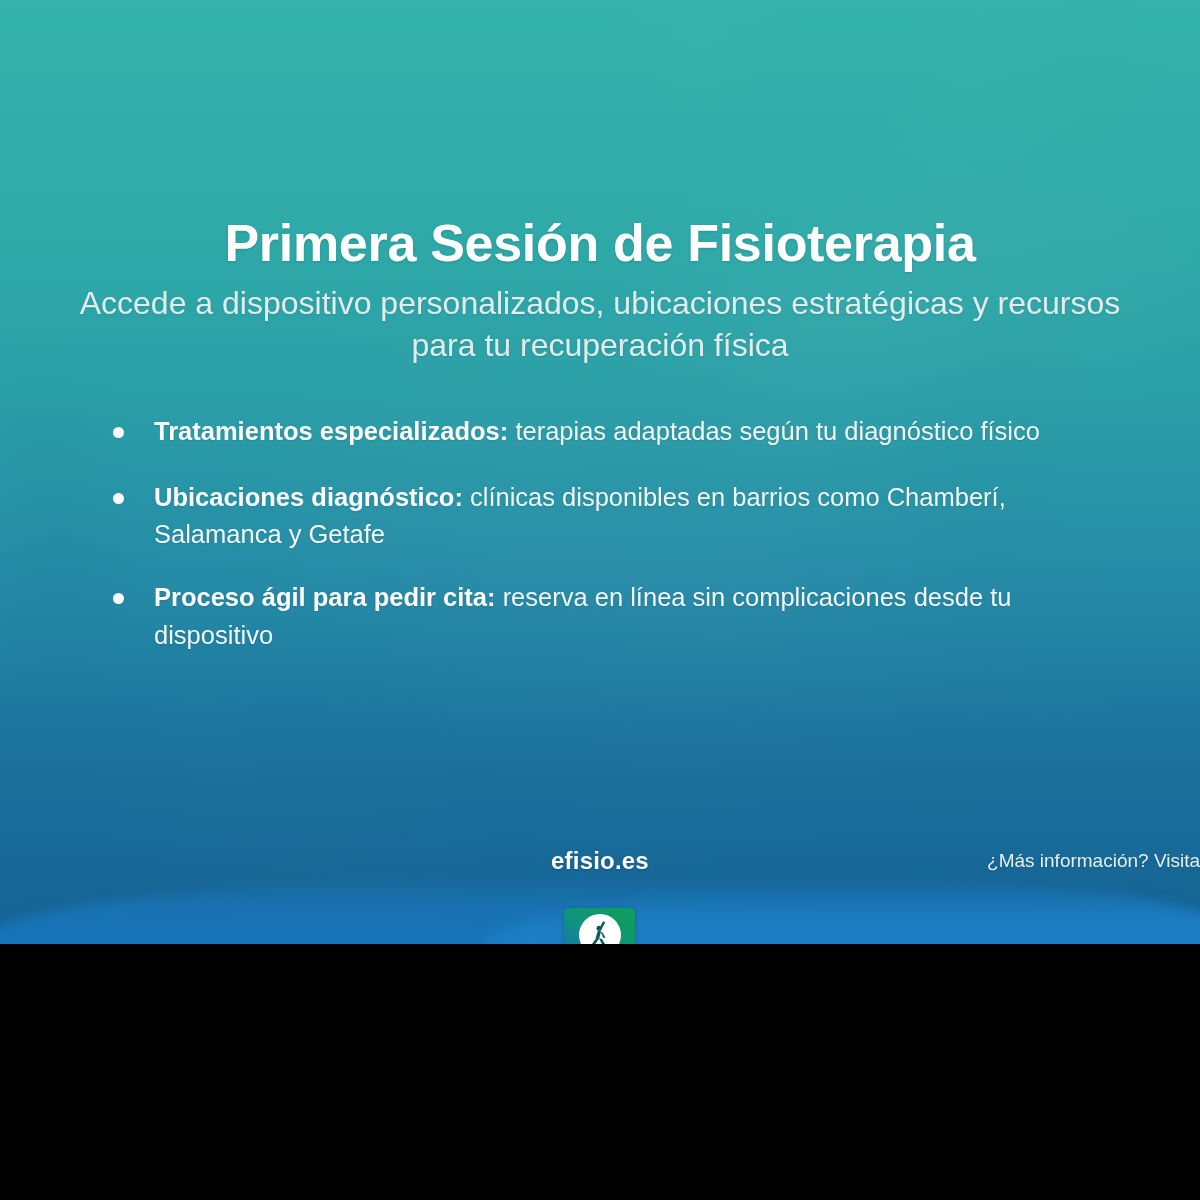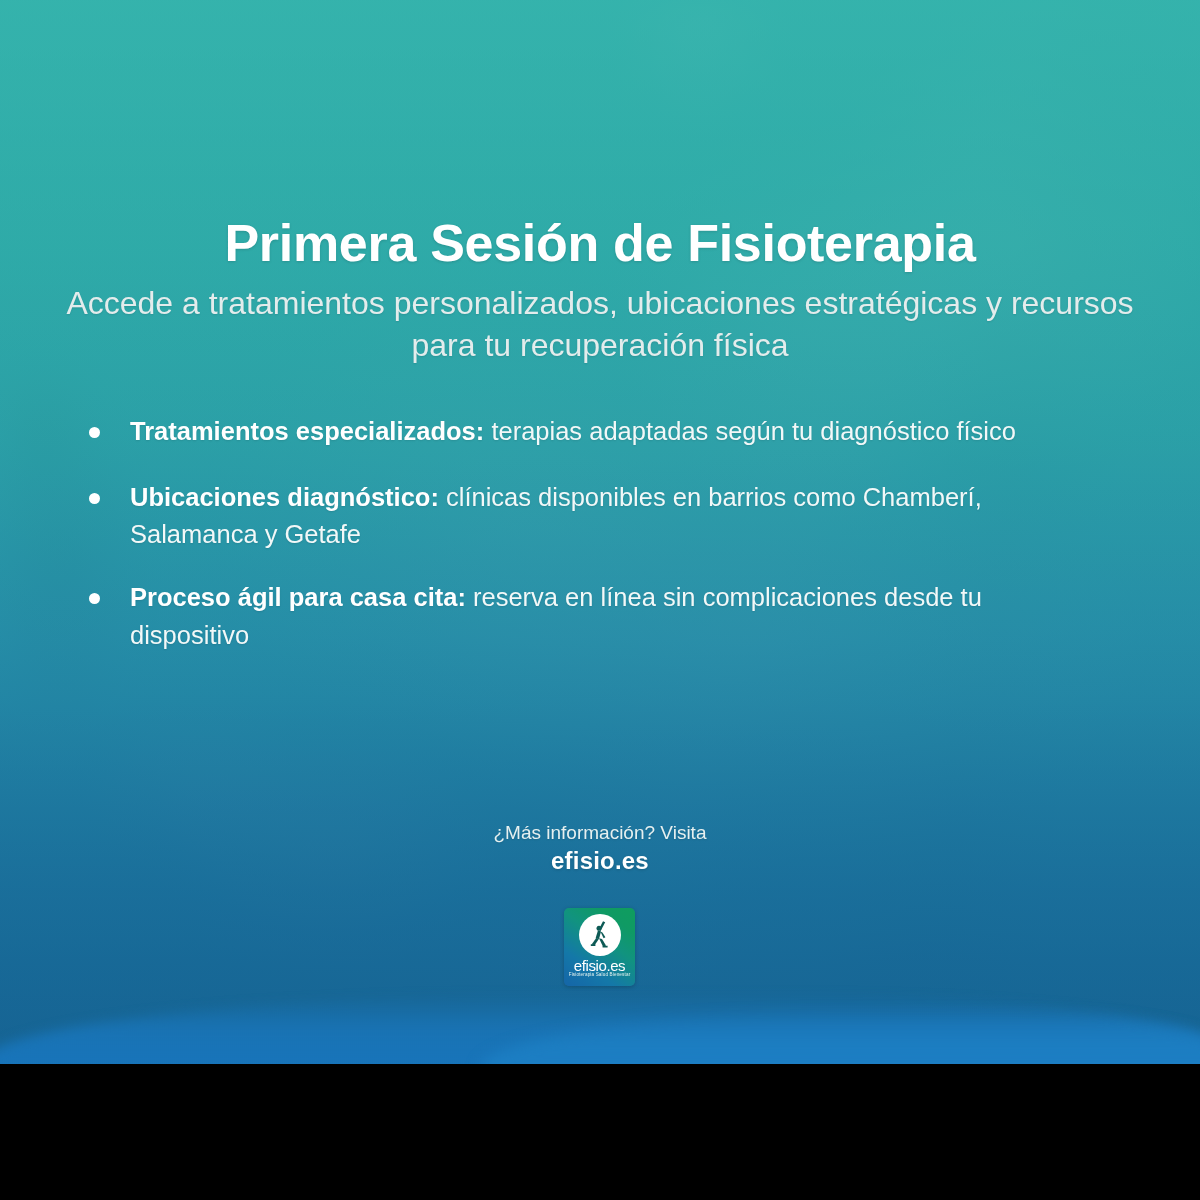--- a/index.html
+++ b/index.html
@@ -3,21 +3,21 @@
 <meta charset="utf-8">
 <style>
   html, body {
     margin: 0;
     padding: 0;
     background: #000;
   }
   #poster {
     position: relative;
     width: 1200px;
-    height: 1064px;
+    height: 944px;
     overflow: hidden;
     font-family: "Liberation Sans", sans-serif;
     background: #2FA8A4;
   }
 
   
   .bg-layer {
     position: absolute;
     inset: 0;
     pointer-events: none;
@@ -135,20 +135,21 @@
     top: 413px;
     left: 0;
     width: 1200px;
   }
   .bullet-row {
     position: relative;
     margin-bottom: 26px;
     padding-left: 130px;
     padding-right: 120px;
     min-height: 40px;
+    margin-left: 24px;
   }
   .bullet-dot {
     position: absolute;
     left: 89px;
     top: 14px;
     width: 11px;
     height: 11px;
     border-radius: 50%;
     background: #ffffff;
   }
@@ -158,24 +159,24 @@
     color: #f2f8f8;
     text-shadow: 0 1px 2px rgba(0,0,0,0.10);
   }
   .bullet-text b {
     color: #ffffff;
     font-weight: bold;
   }
 
   .footer-lead {
     position: absolute;
-    top: 822px;
-    left: 0;
-    width: 1200px;
-    text-align: center;
+    top: 850px;
+    left: 0;
+    width: 1200px;
+    text-align: right;
     font-size: 19px;
     color: #e6f0f0;
     text-shadow: 0 1px 2px rgba(0,0,0,0.10);
   }
   .footer-site {
     position: absolute;
     top: 847px;
     left: 0;
     width: 1200px;
     text-align: center;
@@ -246,37 +247,37 @@
   <div class="bg-layer bg-photo"></div>
   <div class="bg-layer bg-overlay"></div>
   <div class="bg-layer bg-grade"></div>
   <div class="bg-wave"></div>
   <div class="bg-wave2"></div>
 
   <div class="content">
 
     <div class="title">Primera Sesión de Fisioterapia</div>
 
-    <div class="subtitle">Accede a tratamientos personalizados, ubicaciones estratégicas y recursos para tu recuperación física</div>
+    <div class="subtitle">Accede a dispositivo personalizados, ubicaciones estratégicas y recursos para tu recuperación física</div>
 
     <div class="bullets">
 
       <div class="bullet-row">
         <span class="bullet-dot"></span>
         <div class="bullet-text"><b>Tratamientos especializados:</b><span> terapias adaptadas según tu diagnóstico físico</span></div>
       </div>
 
       <div class="bullet-row">
         <span class="bullet-dot"></span>
         <div class="bullet-text"><b>Ubicaciones diagnóstico:</b><span> clínicas disponibles en barrios como Chamberí, Salamanca y Getafe</span></div>
       </div>
 
       <div class="bullet-row">
         <span class="bullet-dot"></span>
-        <div class="bullet-text"><b>Proceso ágil para casa cita:</b><span> reserva en línea sin complicaciones desde tu dispositivo</span></div>
+        <div class="bullet-text"><b>Proceso ágil para pedir cita:</b><span> reserva en línea sin complicaciones desde tu dispositivo</span></div>
       </div>
 
 
     </div>
 
     <div class="footer-lead">¿Más información? Visita</div>
     <div class="footer-site">efisio.es</div>
 
     <div class="logo">
       <div class="logo-circle">

